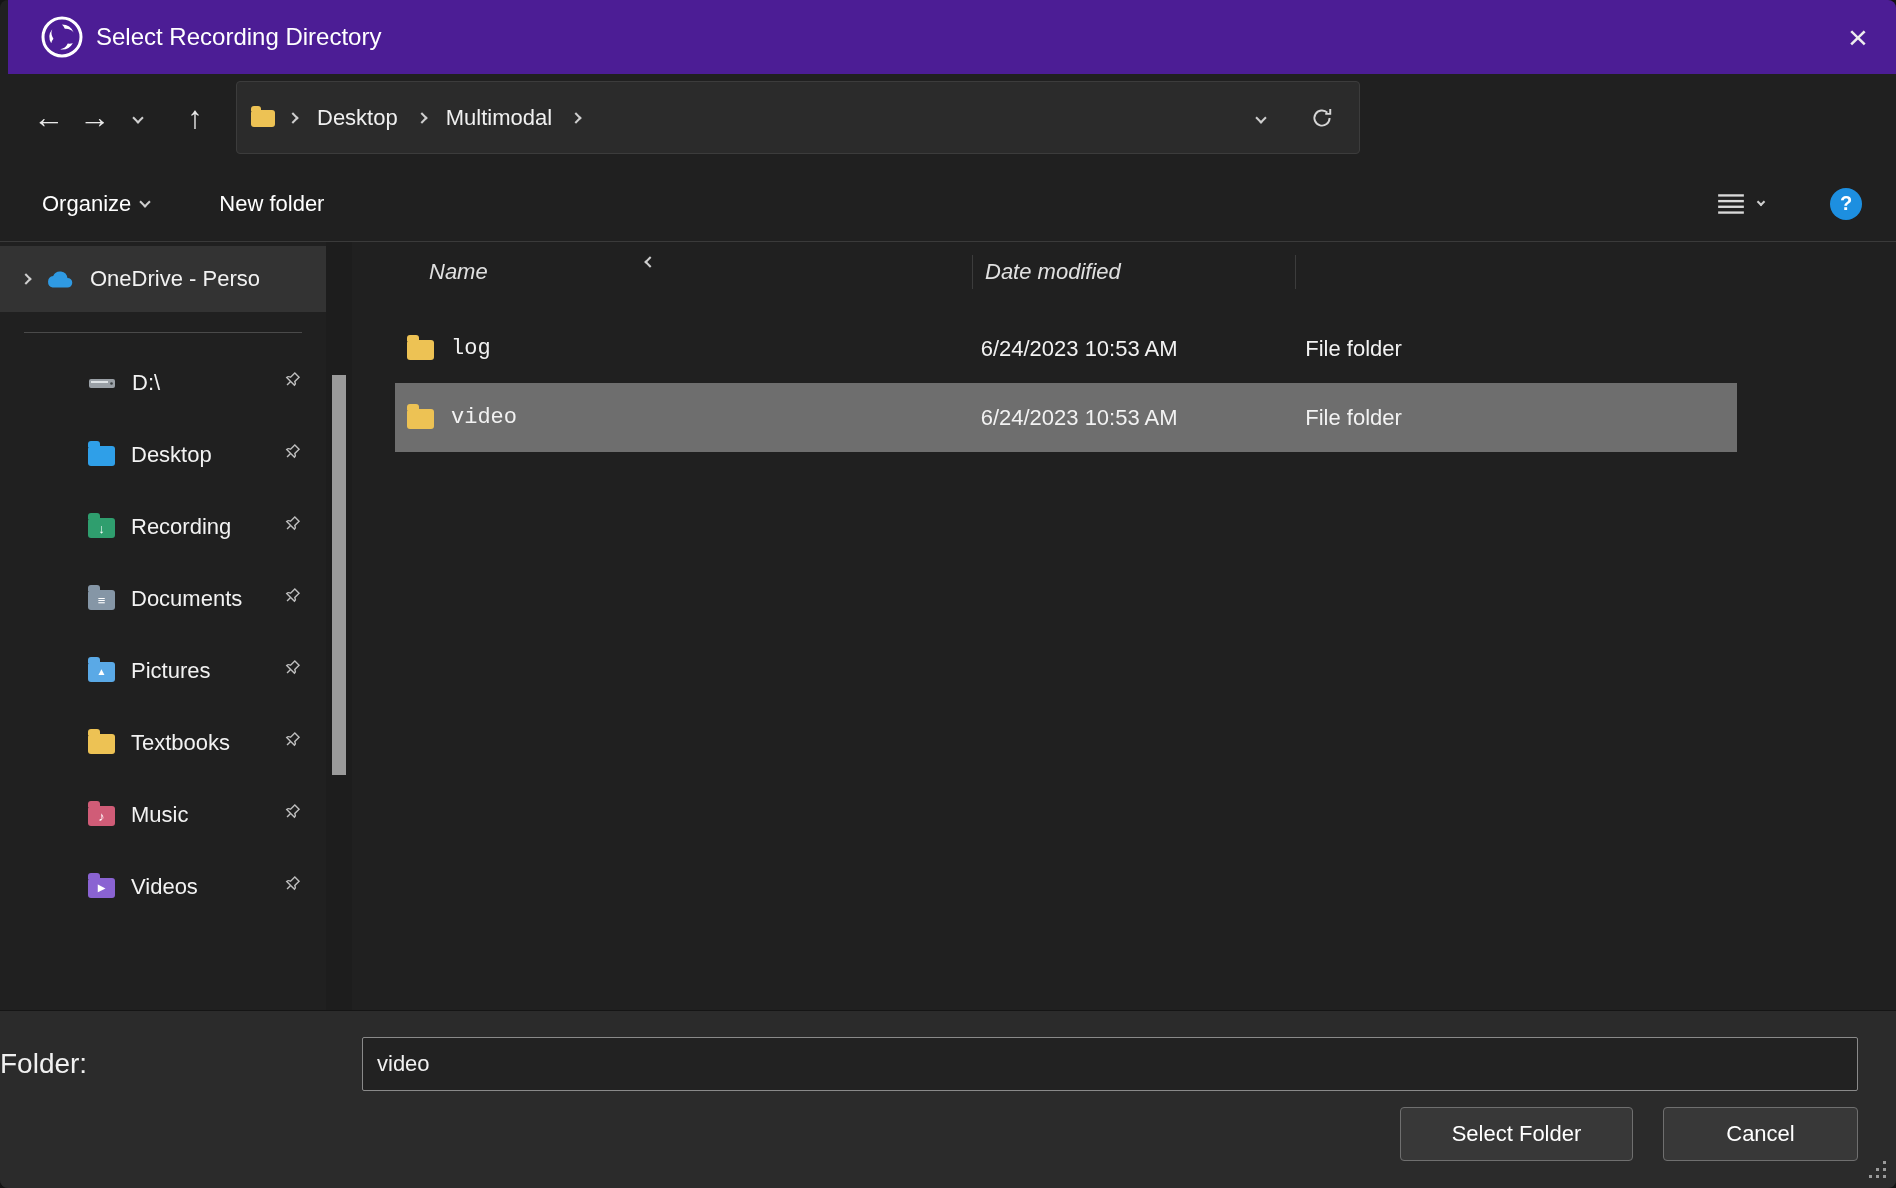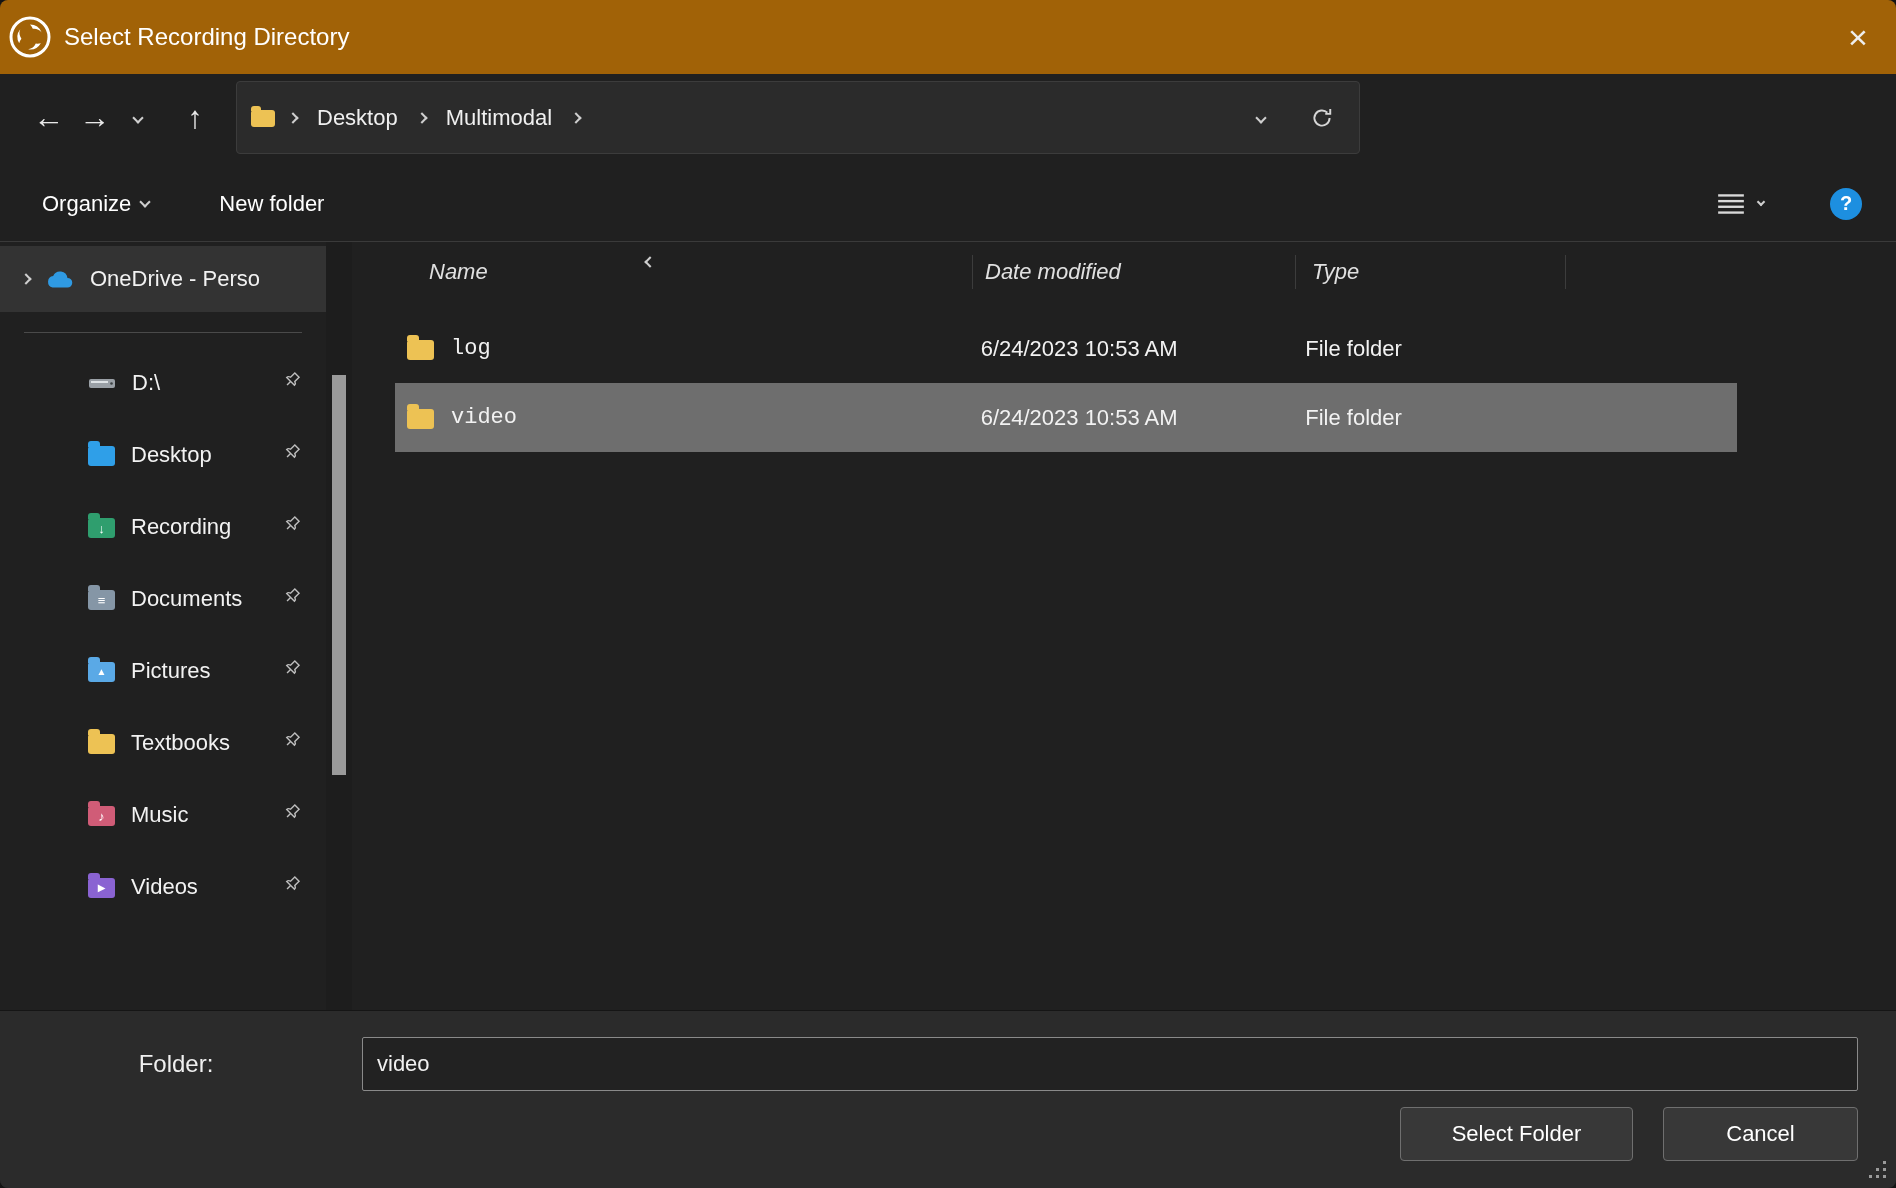--- a/index.html
+++ b/index.html
@@ -8,22 +8,22 @@
 
   .window {
     position: relative; width: 1896px; height: 1188px;
     background: #202020; color: #fff; overflow: hidden;
     border-radius: 8px; font-size: 22px;
   }
   button { background: transparent; border: none; color: inherit; font: inherit; cursor: default; }
 
   
   .titlebar {
-    position: absolute; top: 0; left: 0; right: 0; height: 74px;
-    background: #a16207; display: flex; align-items: center; padding-left: 8px; gap: 12px;
+    position: absolute; top: 0; left: 8px; right: 0; height: 74px;
+    background: #4c1d95; display: flex; align-items: center; padding-left: 32px; gap: 12px;
   }
   .title { font-size: 24px; color: #fff; }
   .close-btn { margin-left: auto; width: 76px; height: 74px; font-size: 34px; color: #eee; line-height: 74px; }
 
   
   .navbar {
     position: absolute; top: 81px; left: 0; right: 0; height: 73px;
     display: flex; align-items: center; padding-left: 26px;
   }
   .nav-arrow { font-size: 31px; color: #e8e8e8; width: 46px; text-align: center; }
@@ -115,21 +115,21 @@
   .lrow.selected { background: #6e6e6e; }
   .rcell { display: flex; align-items: center; height: 69px; }
   .rcell.c-name { padding-left: 12px; gap: 17px; font-family: Liberation Mono, monospace; }
 
   
   .footer {
     position: absolute; left: 0; right: 0; bottom: 0; height: 178px;
     background: #2b2b2b; border-top: 1px solid #151515;
   }
   .footer-row { position: absolute; top: 26px; left: 0; right: 38px; display: flex; align-items: center; }
-  .folder-label { width: 362px; text-align: center; padding-right: 10px; font-size: 24px; color: #f0f0f0; flex: none; }
+  .folder-label { width: 362px; text-align: left; padding-right: 10px; font-size: 28px; color: #f0f0f0; flex: none; }
   .folder-input {
     flex: 1; height: 54px; background: #222; border: 1px solid #8a8a8a; border-radius: 2px;
     color: #f0f0f0; font: inherit; font-size: 22px; padding: 0 14px; outline: none;
   }
   .footer-buttons { position: absolute; top: 96px; right: 38px; display: flex; gap: 30px; }
   .dlg-btn {
     height: 54px; background: #383838; border: 1px solid #6f6f6f; border-radius: 4px;
     color: #fff; font-size: 22px; padding: 0 10px;
   }
   .btn-select { width: 233px; }
@@ -358,21 +358,20 @@
 
     <div class="side-scroll">
       <div class="thumb"></div>
     </div>
 
     <section class="filelist">
       <span class="sort-caret"><span class="chev up small"></span></span>
       <div class="lheader">
         <div class="hcell c-name">Name</div>
         <div class="hcell c-date">Date modified</div>
-        <div class="hcell c-type">Type</div>
       </div>
 
       <div class="rows">
         <div class="lrow">
           <div class="rcell c-name">
             <span class="ficon"></span>
             <span>log</span>
           </div>
           <div class="rcell c-date">6/24/2023 10:53 AM</div>
           <div class="rcell c-type">File folder</div>

